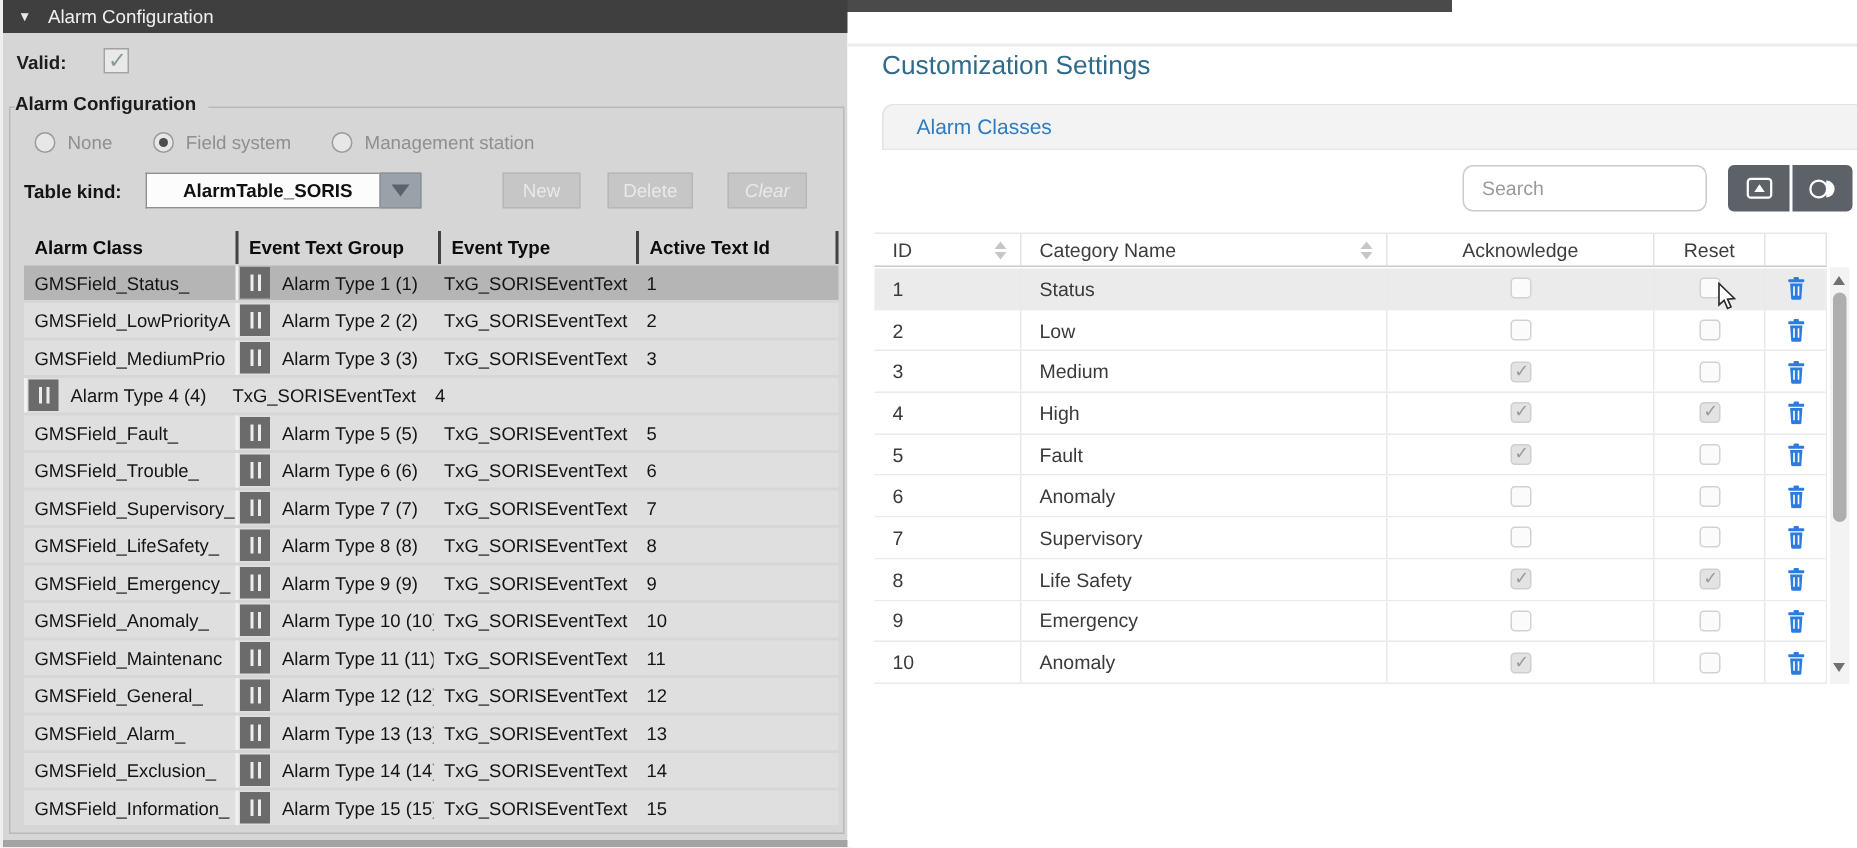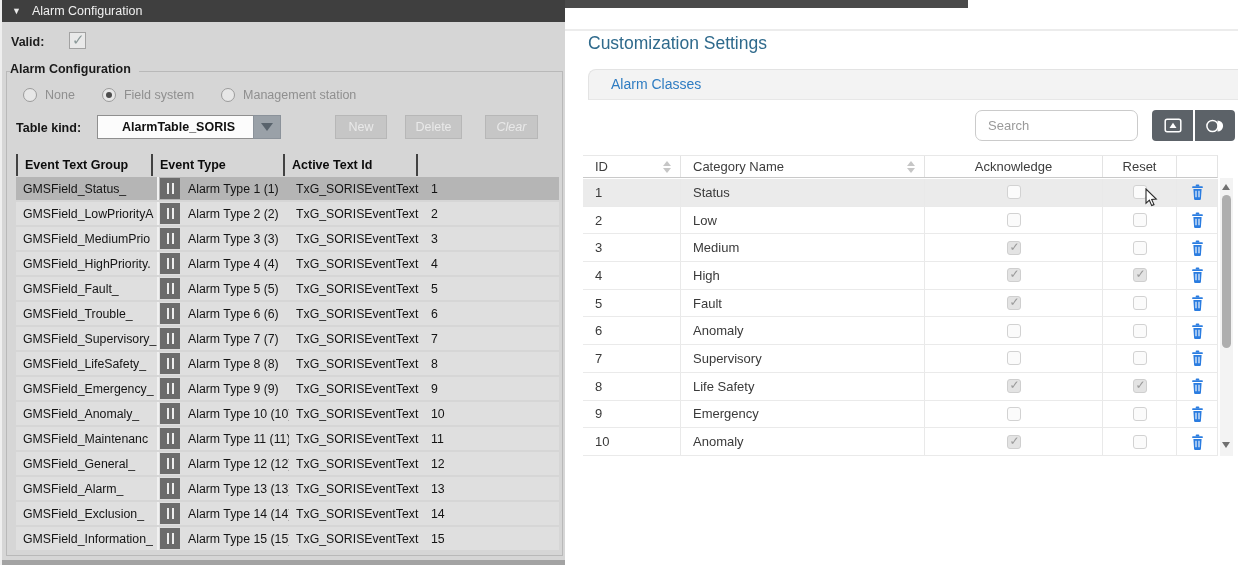--- a/index.html
+++ b/index.html
@@ -146,20 +146,21 @@
       <div class="combo-btn">
         <span class="dtri"></span>
       </div>
     </div>
 
     <div class="act-btn btn-new">New</div>
     <div class="act-btn btn-delete">Delete</div>
     <div class="act-btn btn-clear">Clear</div>
 
     <div class="ltable-head">
+      <div class="lh lh1">Alarm Class</div>
       <div class="lh lh3">Event Text Group</div>
       <div class="lh lh2">Event Type</div>
       <div class="lh lh4">Active Text Id</div>
     </div>
     <div class="ltable-body">
         <div class="lrow sel">
           <div class="lc c1">GMSField_Status_</div>
           <div class="lc c2">
             <span class="grip">
               <i></i>
@@ -188,21 +189,20 @@
             <span class="grip">
               <i></i>
               <i></i>
             </span>
             <span class="etext">Alarm Type 3 (3)</span>
           </div>
           <div class="lc c3">TxG_SORISEventText</div>
           <div class="lc c4">3</div>
         </div>
         <div class="lrow">
-          <div class="lc c1">GMSField_HighPriority.</div>
           <div class="lc c2">
             <span class="grip">
               <i></i>
               <i></i>
             </span>
             <span class="etext">Alarm Type 4 (4)</span>
           </div>
           <div class="lc c3">TxG_SORISEventText</div>
           <div class="lc c4">4</div>
         </div>

